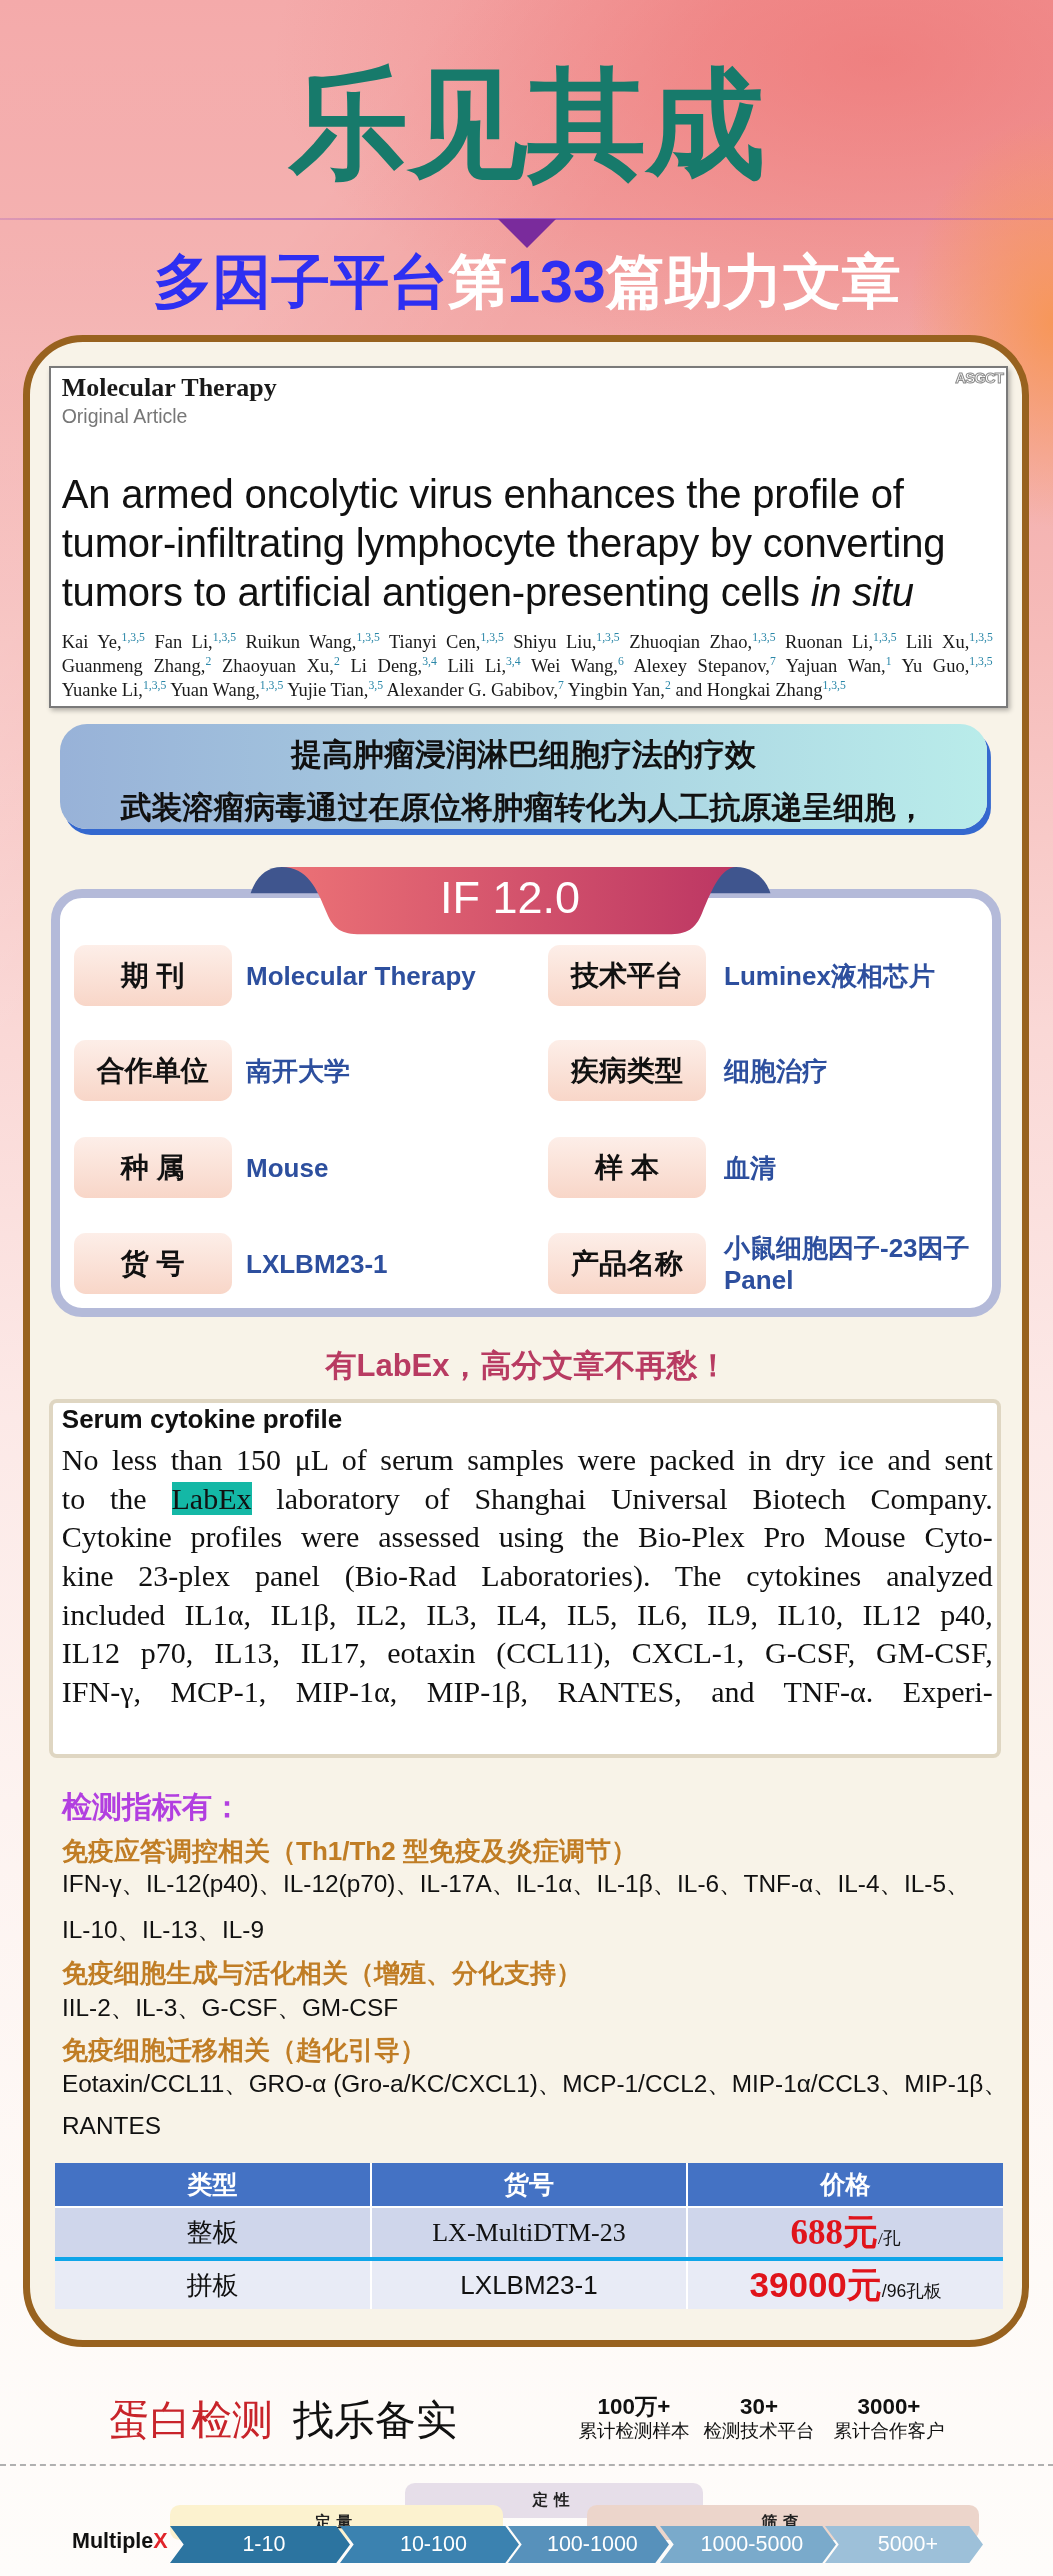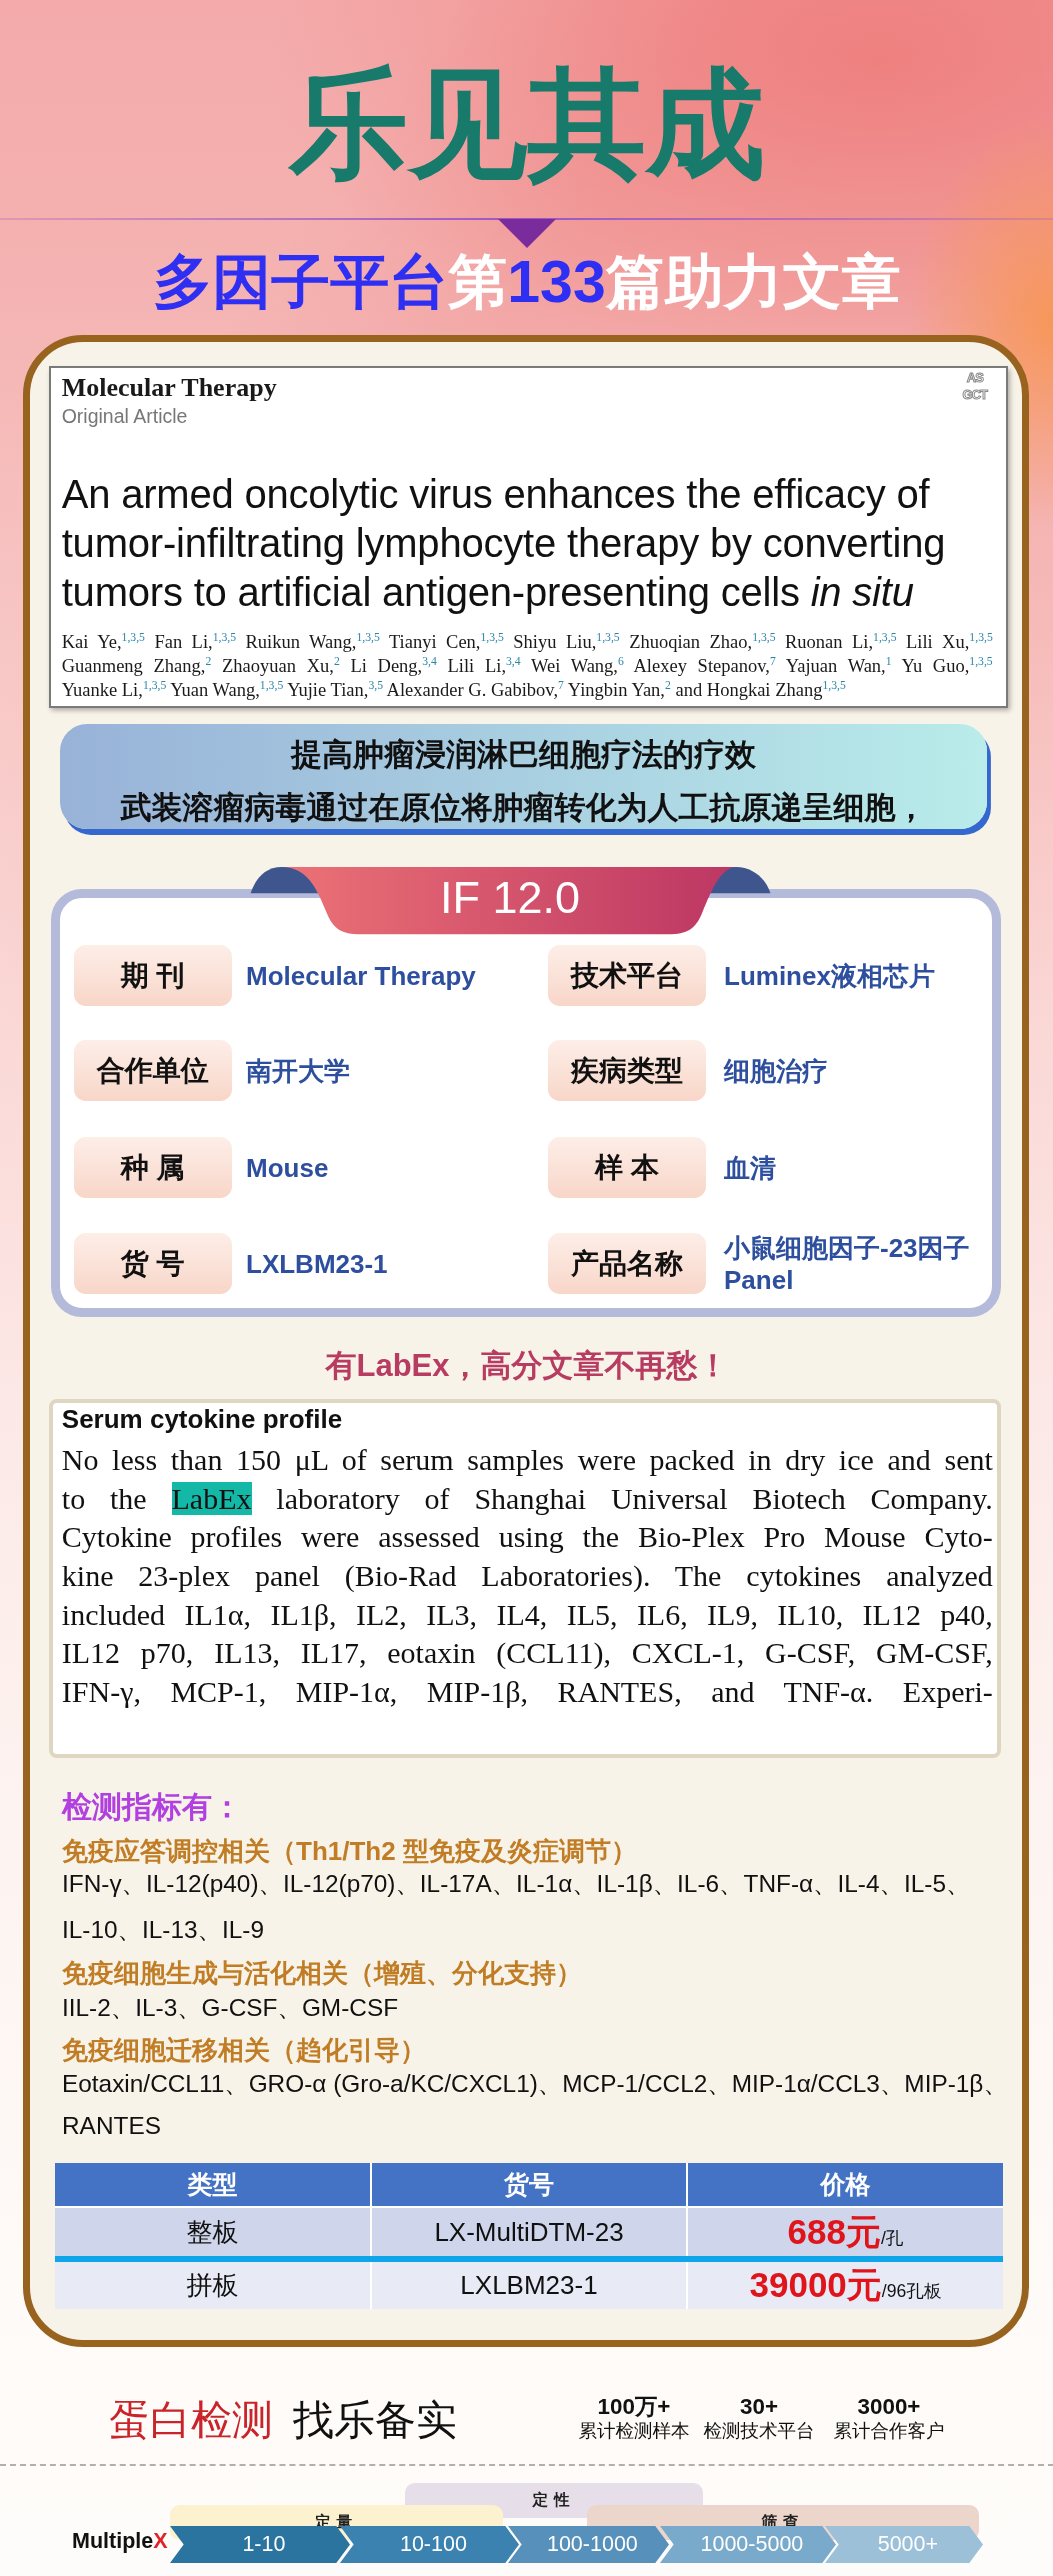--- a/index.html
+++ b/index.html
@@ -21,21 +21,21 @@
 .sub-blue{color:#2e2ff2;}
 .sub-white{color:#ffffff;}
 
 
 .card{left:23.4px;top:335px;width:1006px;height:2012px;border:7.8px solid #98621f;border-radius:60px;background:#f8f3e8;}
 
 
 .article{left:49px;top:366px;width:959px;height:342px;background:#fff;border:2.9px solid #7a7a7a;box-shadow:2px 2.9px 4.9px rgba(0,0,0,0.3);}
 .journal{position:absolute;left:10.7px;top:4.9px;font-family:"Liberation Serif","DejaVu Serif",serif;font-weight:700;font-size:26px;line-height:29px;color:#1a1a1a;}
 .atype{position:absolute;left:10.7px;top:37px;font-size:19.5px;line-height:23.4px;color:#777;}
-.logo{position:absolute;right:11.7px;top:2px;width:39px;display:flex;flex-direction:column;align-items:center;font-size:13px;line-height:16.6px;color:transparent;-webkit-text-stroke:1px #8a8a8a;font-weight:700;letter-spacing:-1px;}
+.logo{position:absolute;right:11.7px;top:2px;width:39px;display:flex;align-items:center;font-size:15px;line-height:16.6px;color:transparent;-webkit-text-stroke:1px #8a8a8a;font-weight:700;letter-spacing:-1px;}
 .tline{position:absolute;left:10.7px;font-size:40px;line-height:49px;color:#111;white-space:nowrap;letter-spacing:-0.2px;}
 .tline i{font-style:italic;}
 .authors{position:absolute;left:10.7px;top:262px;width:931px;font-family:"Liberation Serif","DejaVu Serif",serif;font-size:18.5px;line-height:24px;color:#1a1a1a;}
 .aline{width:931px;height:24px;}
 .just{text-align:justify;text-align-last:justify;}
 .aline sup{font-size:11.7px;color:#2a87a8;vertical-align:super;line-height:0;}
 
 
 .summary{left:60px;top:724px;width:927px;height:105px;border-radius:27px;background:linear-gradient(90deg,#98b2d8,#b9ecea);box-shadow:3.9px 5.9px 0 #3468cf;text-align:center;padding-top:3.9px;}
 .summary div{font-size:31px;line-height:53px;font-weight:700;color:#111;}
@@ -62,21 +62,21 @@
 
 .ind-title{left:62px;top:1787px;font-size:30px;line-height:39px;font-weight:700;color:#b23fe0;}
 .ind-head{left:62px;font-size:26px;line-height:35px;font-weight:700;color:#c07d25;white-space:nowrap;}
 .ind-line{left:62px;font-size:24.4px;line-height:33px;color:#111;white-space:nowrap;}
 
 
 .ptable{left:55px;top:2163px;width:948px;border-collapse:collapse;table-layout:fixed;}
 .ptable th{background:#4472c4;color:#fff;font-size:25px;font-weight:700;height:44px;border-right:2px solid #fff;border-bottom:2.9px solid #fff;}
 .ptable td{text-align:center;font-size:26px;border-right:2px solid #fff;color:#111;}
 .ptable th:last-child,.ptable td:last-child{border-right:none;margin-top:34px;}
-.r1 td{background:#cfd6eb;height:52px;border-bottom:6px solid #0ea5e9;}
+.r1 td{background:#cfd6eb;height:52px;border-bottom:4px solid #0ea5e9;font-family:Liberation Serif, serif;}
 .r2 td{background:#e8ebf6;height:50px;}
 .price{color:#e0141b;font-weight:700;font-size:35px;}
 .unit{font-size:17.6px;color:#111;}
 
 
 .f-red{left:109px;top:2396px;font-size:41px;line-height:49px;color:#c8242a;}
 .f-black{left:293px;top:2396px;font-size:41px;line-height:49px;color:#111;}
 .stat{width:146px;text-align:center;}
 .stat-val{font-size:22.4px;line-height:25px;font-weight:700;display:block;color:#111;}
 .stat-lab{font-size:18.5px;line-height:23.4px;display:block;color:#111;}
@@ -99,21 +99,21 @@
 
 <div class="abs card"></div>
 
 <div class="abs article">
   <div class="journal">Molecular Therapy</div>
   <div class="atype">Original Article</div>
   <div class="logo">
     <span>AS</span>
     <span>GCT</span>
   </div>
-  <div class="tline" style="top:102px">An armed oncolytic virus enhances the efficacy of</div>
+  <div class="tline" style="top:102px">An armed oncolytic virus enhances the profile of</div>
   <div class="tline" style="top:151px">tumor-infiltrating lymphocyte therapy by converting</div>
   <div class="tline" style="top:200px"><span>tumors to artificial antigen-presenting cells </span><i>in situ</i></div>
   <div class="authors">
     <div class="aline just">
       <span><span>Kai Ye,</span><sup>1,3,5</sup></span>
       <span><span>Fan Li,</span><sup>1,3,5</sup></span>
       <span><span>Ruikun Wang,</span><sup>1,3,5</sup></span>
       <span><span>Tianyi Cen,</span><sup>1,3,5</sup></span>
       <span><span>Shiyu Liu,</span><sup>1,3,5</sup></span>
       <span><span>Zhuoqian Zhao,</span><sup>1,3,5</sup></span>

